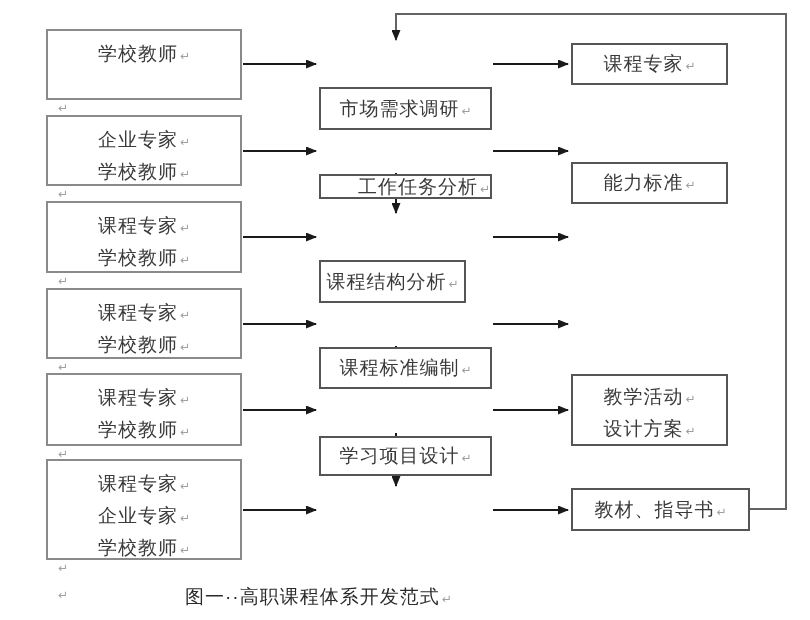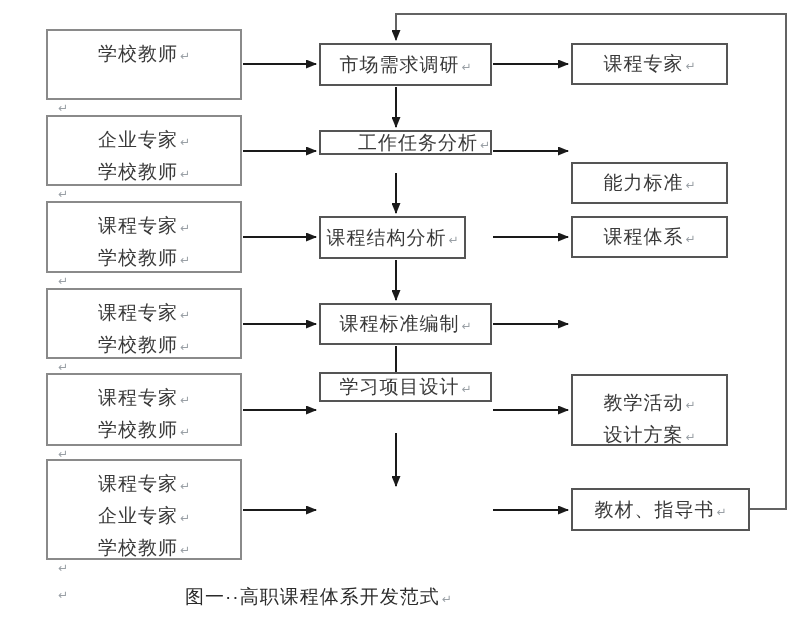--- a/index.html
+++ b/index.html
@@ -8,23 +8,23 @@
     font-family:"Liberation Sans","DejaVu Sans",sans-serif;
     color:#333333;
   }
   .stage{position:absolute;inset:0;}
   svg.connectors{position:absolute;left:0;top:0;z-index:0;}
   .box{
     position:absolute;z-index:1;background:#ffffff;box-sizing:border-box;
     text-align:center;font-size:19px;letter-spacing:1px;color:#3a3a3a;
   }
   .box.left-col{border:2px solid #8a8a8a;padding-top:8px;line-height:30px;}
-  .box.mid-col{border:2px solid #555555;display:flex;align-items:center;justify-content:center;}
+  .box.mid-col{border:2px solid #555555;display:flex;align-items:center;justify-content:center;margin-top:44px;}
   .box.right-col{border:2px solid #555555;display:flex;align-items:center;justify-content:center;}
-  .box.right-col.multiline{display:block;padding-top:12px;line-height:30px;}
+  .box.right-col.multiline{display:block;padding-top:6px;line-height:30px;}
   .rm{font-size:12px;color:#9aa0a6;margin-left:2px;vertical-align:baseline;letter-spacing:0;}
   .rm.outside{position:absolute;z-index:1;margin:0;}
   .caption{
     position:absolute;left:185px;top:584px;z-index:1;
     font-size:19px;color:#2b2b2b;letter-spacing:1px;white-space:nowrap;
   }
 </style>
 </head>
 <body>
 
@@ -83,39 +83,36 @@
   </div>
   <span class="rm outside" style="left:58px;top:187px;">↵</span>
 
   <div class="box left-col" style="left:46px;top:201px;width:196px;height:72px;">
     <div><span>课程专家</span><span class="rm">↵</span></div>
     <div><span>学校教师</span><span class="rm">↵</span></div>
   </div>
   <div class="box mid-col" style="left:319px;top:216px;width:147px;height:43px;">
     <div><span>课程结构分析</span><span class="rm">↵</span></div>
   </div>
-  <div class="box right-col" style="left:571px;top:216px;width:157px;height:42px;">
-    <div><span>课程体系</span><span class="rm">↵</span></div>
-  </div>
   <span class="rm outside" style="left:58px;top:274px;">↵</span>
 
   <div class="box left-col" style="left:46px;top:288px;width:196px;height:71px;">
     <div><span>课程专家</span><span class="rm">↵</span></div>
     <div><span>学校教师</span><span class="rm">↵</span></div>
   </div>
   <div class="box mid-col" style="left:319px;top:303px;width:173px;height:42px;">
     <div><span>课程标准编制</span><span class="rm">↵</span></div>
   </div>
   <span class="rm outside" style="left:58px;top:360px;">↵</span>
 
   <div class="box left-col" style="left:46px;top:373px;width:196px;height:73px;">
     <div><span>课程专家</span><span class="rm">↵</span></div>
     <div><span>学校教师</span><span class="rm">↵</span></div>
   </div>
-  <div class="box mid-col" style="left:319px;top:372px;width:173px;height:30px;">
+  <div class="box mid-col" style="left:319px;top:392px;width:173px;height:40px;">
     <div><span>学习项目设计</span><span class="rm">↵</span></div>
   </div>
   <div class="box right-col multiline" style="left:571px;top:374px;width:157px;height:72px;">
     <div><span>教学活动</span><span class="rm">↵</span></div>
     <div><span>设计方案</span><span class="rm">↵</span></div>
   </div>
   <span class="rm outside" style="left:58px;top:447px;">↵</span>
 
   <div class="box left-col" style="left:46px;top:459px;width:196px;height:101px;">
     <div><span>课程专家</span><span class="rm">↵</span></div>

